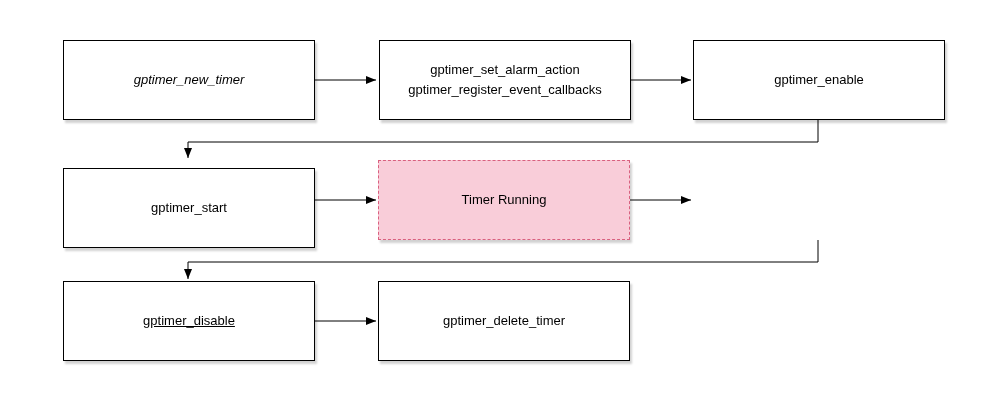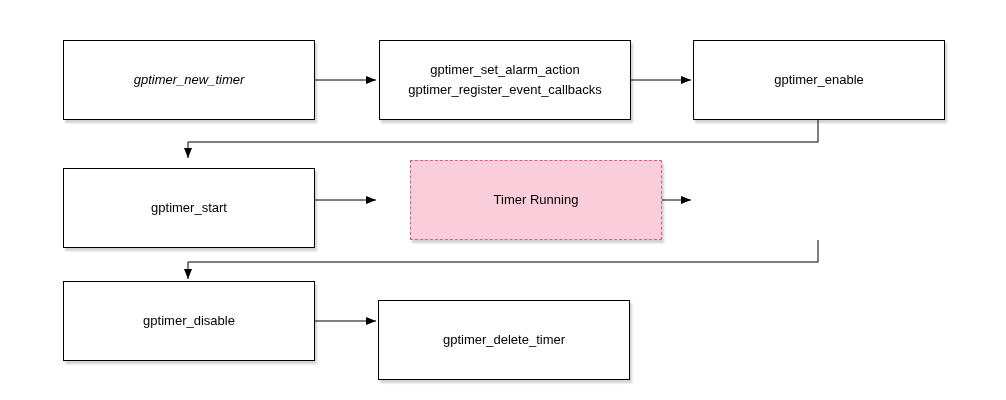--- a/index.html
+++ b/index.html
@@ -36,21 +36,20 @@
     background: var(--node-fill, #ffffff);
     border: 1px solid var(--node-stroke, #000000);
     box-shadow: 2px 3px 2px rgba(0, 0, 0, 0.18);
     font-size: 13px;
     line-height: 1.55;
     color: #000000;
   }
   .node.running {
     background: var(--running-fill, #f9cdd9);
     border: 1px dashed var(--running-stroke, #d9607f);
-    margin-left: 32px;
   }
   .node span { display: block; white-space: nowrap; }
 </style>
 </head>
 <body>
 
 <div class="canvas">
 
   <svg class="connectors" viewBox="0 0 1006 400" xmlns="http://www.w3.org/2000/svg">
     <defs>
@@ -83,20 +82,20 @@
     <span>gptimer_enable</span>
   </div>
 
   <div class="node" style="left:63px; top:168px;align-items:center;">
     <span>gptimer_start</span>
   </div>
   <div class="node running" style="left:378px; top:160px;">
     <span>Timer Running</span>
   </div>
 
-  <div class="node" style="left:63px; top:281px;">
+  <div class="node" style="left:63px; top:281px;text-decoration:underline;">
     <span>gptimer_disable</span>
   </div>
-  <div class="node" style="left:378px; top:281px;margin-top:19px;">
+  <div class="node" style="left:378px; top:281px;">
     <span>gptimer_delete_timer</span>
   </div>
 
 </div>
 
 </body></html>

